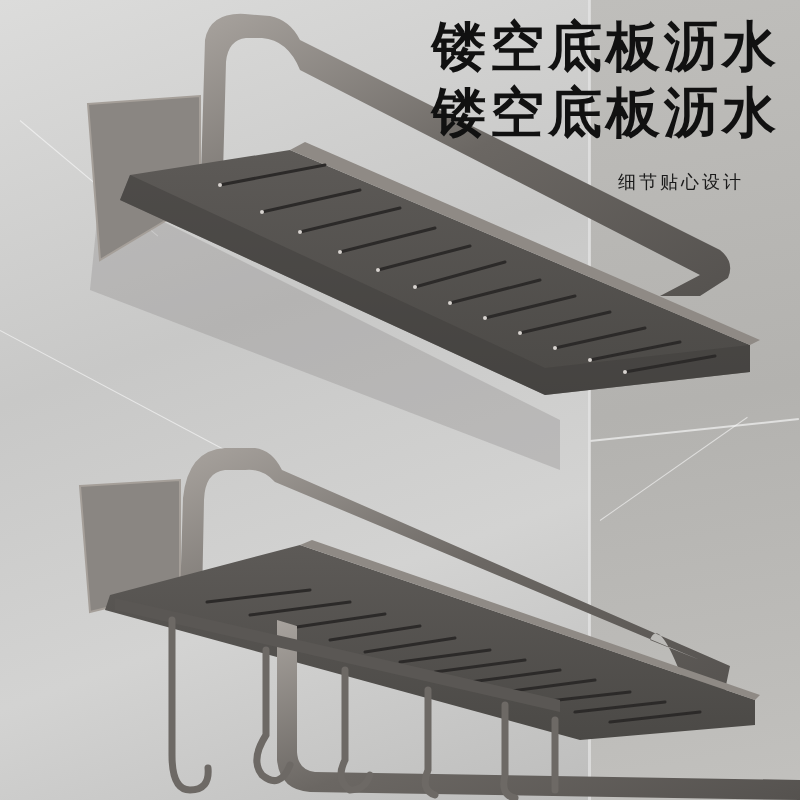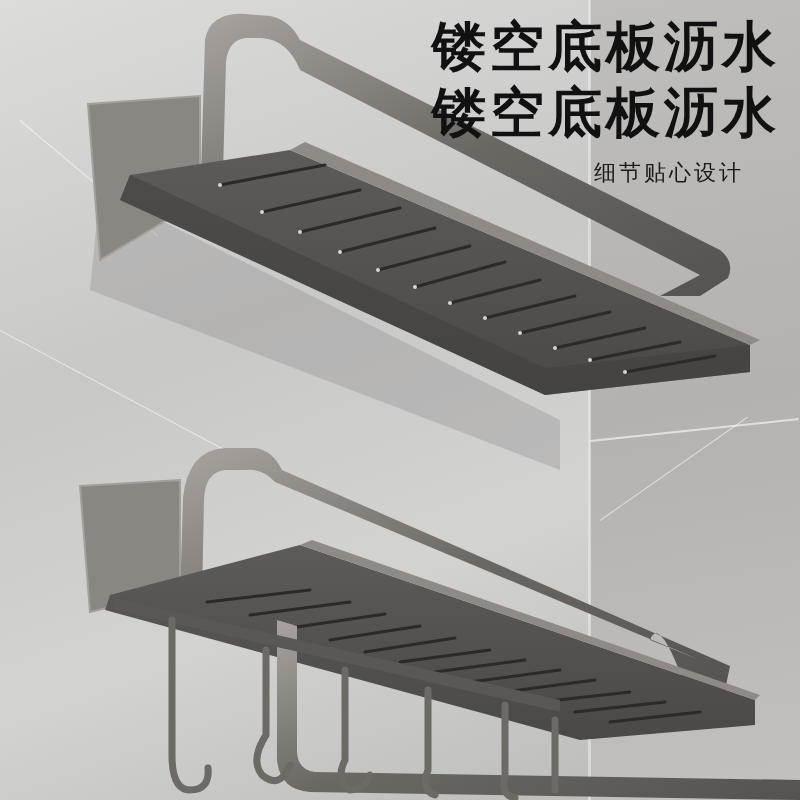--- a/index.html
+++ b/index.html
@@ -6,21 +6,21 @@
   body{width:800px;height:800px;overflow:hidden;position:relative;background:#c9c8c6;font-family:"DejaVu Sans",sans-serif;}
   .scene{position:absolute;inset:0;}
   .wall-left{position:absolute;left:0;top:0;width:590px;height:800px;background:linear-gradient(160deg,#dcdcdb 0%,#c8c8c7 40%,#d3d3d2 70%,#bdbdbc 100%);}
   .wall-right{position:absolute;left:590px;top:0;width:210px;height:800px;background:linear-gradient(170deg,#bfbebb 0%,#b3b2af 50%,#c2c1be 100%);}
   .tile-seam{position:absolute;left:588px;top:0;width:3px;height:800px;background:#e6e6e5;opacity:.7;}
   .tile-seam-h{position:absolute;left:590px;top:440px;width:210px;height:2px;background:#e0e0df;transform:rotate(-6deg);transform-origin:left;}
   .vein{position:absolute;height:1px;background:rgba(255,255,255,.55);transform-origin:left;}
   svg{position:absolute;left:0;top:0;}
   .headline{position:absolute;right:20px;top:14px;text-align:right;color:#111;}
   .headline .l1,.headline .l2{font-size:54px;font-weight:bold;letter-spacing:4px;line-height:66px;white-space:nowrap;font-family:"DejaVu Sans",sans-serif;}
-  .headline .sub{font-size:22px;letter-spacing:3px;margin-top:12px;margin-right:36px;color:#1a1a1a;}
+  .headline .sub{font-size:18px;letter-spacing:3px;margin-top:24px;margin-right:36px;color:#1a1a1a;}
 </style>
 </head>
 <body>
 
 <div class="scene">
   <div class="wall-left"></div>
   <div class="wall-right"></div>
   <div class="tile-seam"></div>
   <div class="tile-seam-h"></div>
   <div class="vein" style="left:0;top:330px;width:260px;transform:rotate(28deg);"></div>

